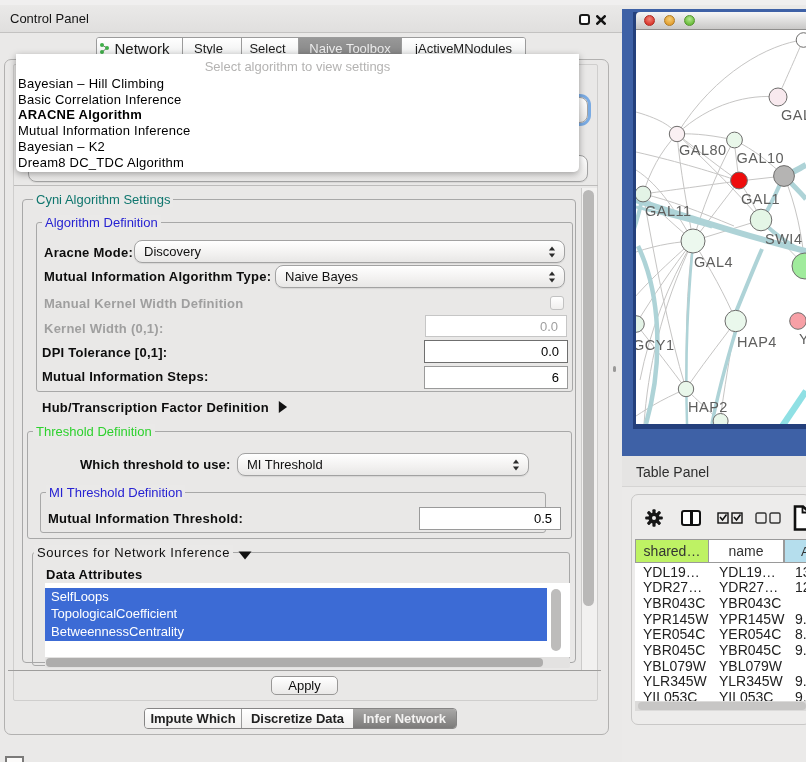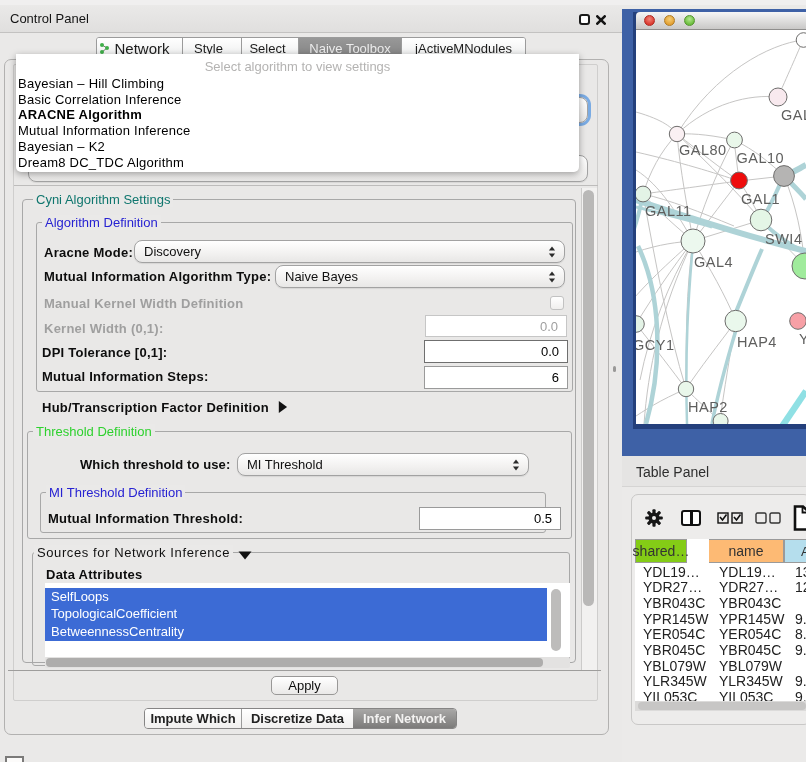--- a/index.html
+++ b/index.html
@@ -278,22 +278,22 @@
 <svg class="abs" style="left:755px;top:512px;" width="26" height="12" viewBox="0 0 26 12">
   <rect x="1" y="1" width="10" height="10" fill="none" stroke="#333" stroke-width="1.4" rx="1.5"></rect>
   <rect x="15" y="1" width="10" height="10" fill="none" stroke="#333" stroke-width="1.4" rx="1.5"></rect>
 </svg>
 <svg class="abs" style="left:793px;top:505px;" width="13" height="26" viewBox="0 0 13 26">
   <path d="M2 1.5 L10 1.5 L16 7 L16 24.5 L2 24.5 Z" fill="#fff" stroke="#111" stroke-width="2.6"></path>
   <path d="M9.5 2 L9.5 7.5 L15.5 7.5" fill="none" stroke="#111" stroke-width="1.8"></path>
 </svg>
 
 <div class="abs" style="left:635px;top:539px;width:171px;height:162px;background:#ffffff;"></div>
-<div class="abs" style="left:635px;top:539px;width:52px;height:24px;background:#84cc16;border:1px solid #9a9a9a;border-width:1px 1px 1px 1px;display:flex;align-items:center;justify-content:center;font-size:14px;color:#333;">shared…</div>
-<div class="abs" style="left:709px;top:539px;width:75px;height:24px;background:#fdba74;border:1px solid #9a9a9a;border-left:none;display:flex;align-items:center;justify-content:center;font-size:14px;color:#333;">name</div>
+<div class="abs" style="left:635px;top:539px;width:74px;height:24px;background:#bef264;border:1px solid #9a9a9a;border-width:1px 1px 1px 1px;display:flex;align-items:center;justify-content:center;font-size:14px;color:#333;">shared…</div>
+<div class="abs" style="left:709px;top:539px;width:75px;height:24px;background:#ffffff;border:1px solid #9a9a9a;border-left:none;display:flex;align-items:center;justify-content:center;font-size:14px;color:#333;">name</div>
 <div class="abs" style="left:784px;top:539px;width:22px;height:24px;background:#b5deed;border:1px solid #9a9a9a;border-left:1px solid #9a9a9a;border-right:none;display:flex;align-items:center;font-size:13px;color:#333;padding-left:16px;overflow:hidden;">A</div>
 
 <div class="abs" style="left:643px;top:564.5px;font-size:14px;color:#222;line-height:15.7px;">YDL19…<br>YDR27…<br>YBR043C<br>YPR145W<br>YER054C<br>YBR045C<br>YBL079W<br>YLR345W<br>YIL053C</div>
 <div class="abs" style="left:719px;top:564.5px;font-size:14px;color:#222;line-height:15.7px;">YDL19…<br>YDR27…<br>YBR043C<br>YPR145W<br>YER054C<br>YBR045C<br>YBL079W<br>YLR345W<br>YIL053C</div>
 <div class="abs" style="left:795px;top:564.5px;font-size:14px;color:#222;line-height:15.7px;">13<br>12<br>&nbsp;<br>9.<br>8.<br>9.<br>&nbsp;<br>9.<br>9.</div>
 
 <div class="abs" style="left:635px;top:701px;width:171px;height:10px;background:#dcdbda;"></div>
 <div class="abs" style="left:638px;top:702px;width:168px;height:8px;background:#c7c6c5;border-radius:4px;"></div>
 
 </body></html>

